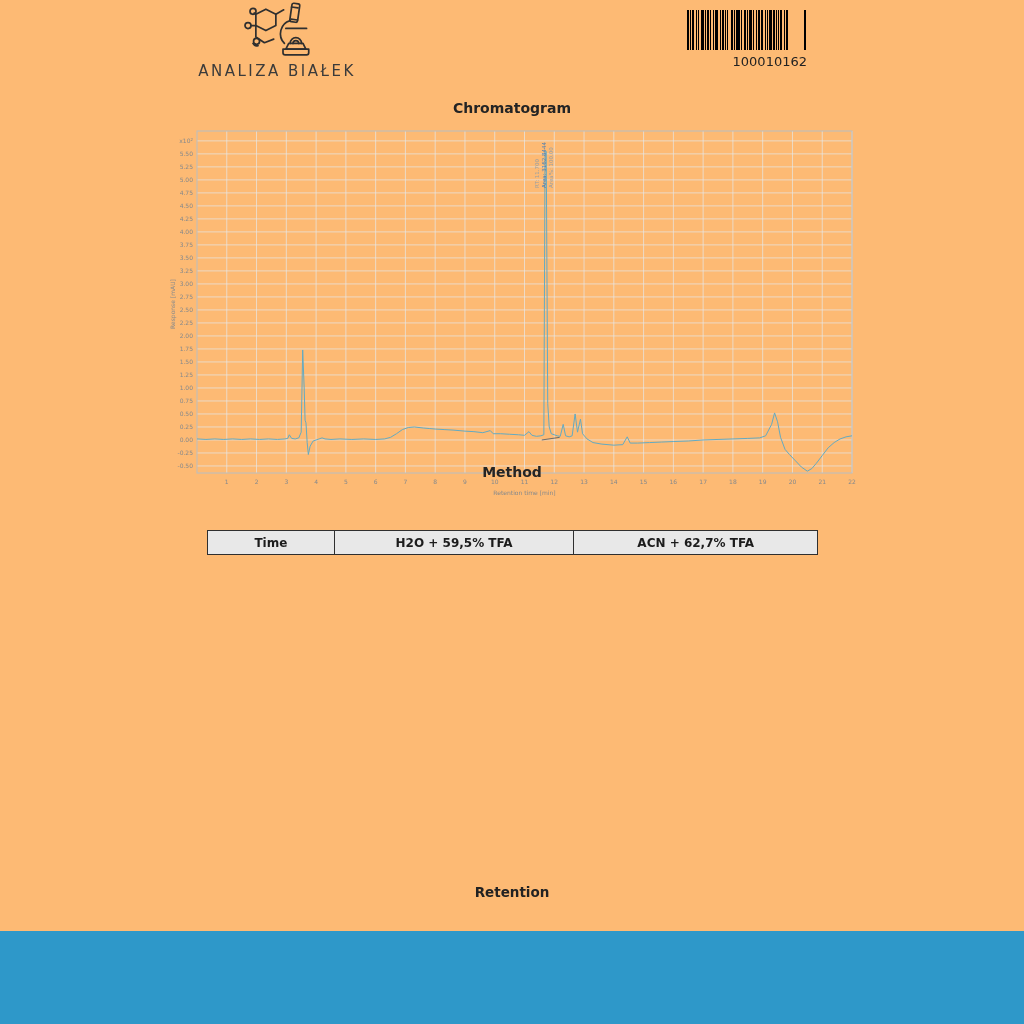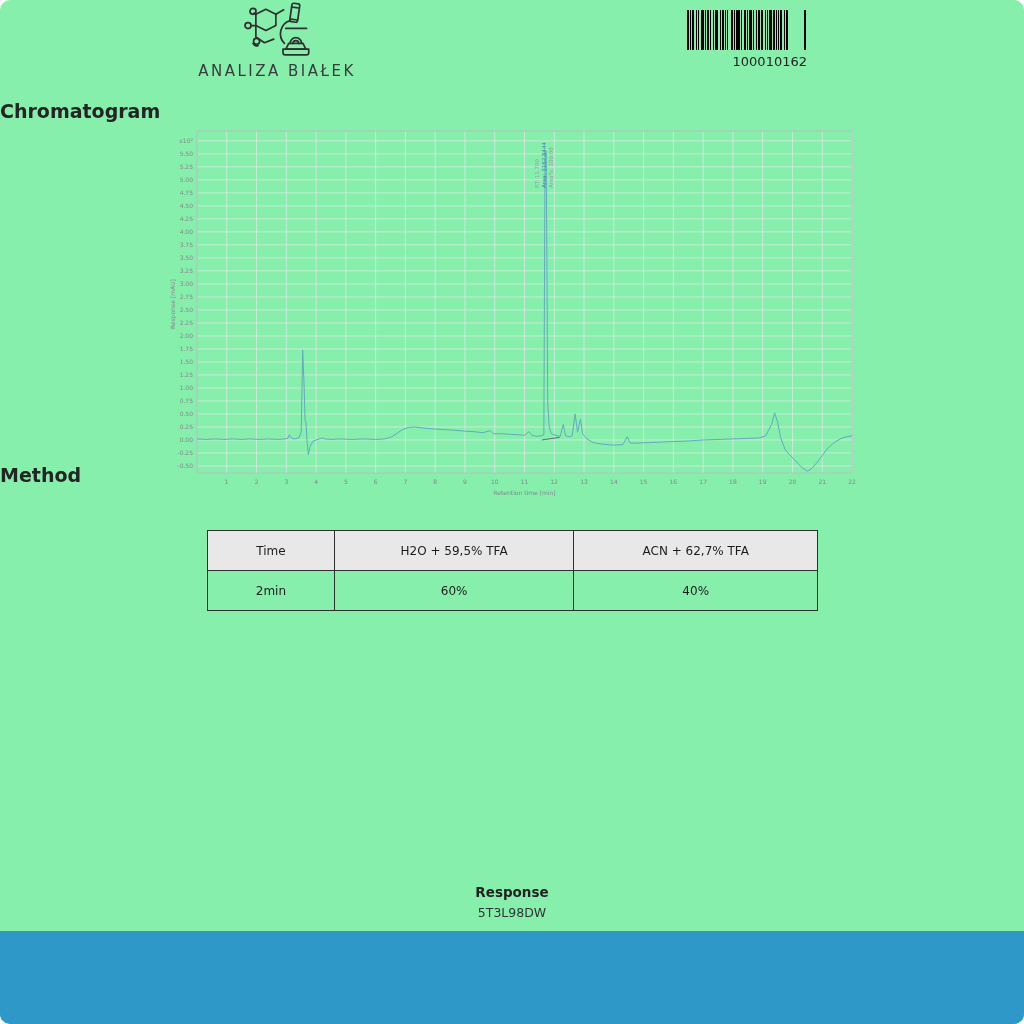--- a/index.html
+++ b/index.html
@@ -1,42 +1,42 @@
 <!DOCTYPE html>
 <html><head>
 <meta charset="utf-8">
 <style>
   * { margin:0; padding:0; box-sizing:border-box; }
   html,body { width:1024px; height:1024px; background:#ffffff;
               font-family:"DejaVu Sans","Liberation Sans",sans-serif; }
-  .page { position:relative; width:1024px; height:1024px; background:#86efac; overflow:hidden;border-radius:10px; }
+  .page { position:relative; width:1024px; height:1024px; background:#fdba74; overflow:hidden; }
 
   
   .logo-wrap { position:absolute; left:238px; top:2px; width:80px; height:60px; }
   .logo-text { position:absolute; left:177px; top:62px; width:200px; text-align:center;
                font-size:15px; letter-spacing:2.5px; color:#3b3b3b; }
   .barcode-wrap { position:absolute; left:687px; top:10px; width:120px; height:40px; }
   .barcode-num { position:absolute; left:687px; top:54px; width:120px; text-align:right;
                  font-size:13px; color:#222; }
 
   
-  .sec-title { position:absolute; width:1024px; text-align:left;
-               font-size:19px; font-weight:bold; color:#242424; }
+  .sec-title { position:absolute; width:1024px; text-align:center;
+               font-size:14px; font-weight:bold; color:#242424; }
   #chrom-title { top:100px; }
   #method-title { top:464px; }
 
   
   .chart-wrap { position:absolute; left:165px; top:128px; width:695px; height:372px; }
 
   
   table.method { position:absolute; left:207px; top:530px; width:611px;
                  border-collapse:collapse; font-size:12px; color:#1c1c1c;
                  border:1.5px solid #2f2f2f; }
   table.method th, table.method td { border:1px solid #2f2f2f; text-align:center;
-                 height:40px; font-weight:normal; }
+                 height:24px; font-weight:bold; }
   table.method th { background:#e8e8e8; }
   table.method col.c1 { width:127px; }
   table.method col.c2 { width:240px; }
   table.method col.c3 { width:244px; }
 
   
   .pw-label { position:absolute; top:884px; width:1024px; text-align:center;
               font-size:13.5px; font-weight:bold; color:#222; }
   .pw-value { position:absolute; top:905px; width:1024px; text-align:center;
               font-size:12.5px; color:#333; }
@@ -242,29 +242,23 @@
         <col class="c3">
       </colgroup>
     <thead>
         <tr id="method-head">
           <th>Time</th>
           <th>H2O + 59,5% TFA</th>
           <th>ACN + 62,7% TFA</th>
         </tr>
       </thead>
     <tbody id="method-body">
-        <tr>
-          <td>2min</td>
-          <td>60%</td>
-          <td>40%</td>
-        </tr>
       </tbody>
   </table>
 
-  <div class="pw-label">Response</div>
-  <div class="pw-value">5T3L98DW</div>
+  <div class="pw-label">Retention</div>
 
   <div class="footer" id="footer-bar" style="background: rgb(46, 152, 201);">
     
     
     
   </div>
 </div>
 
 </body></html>

